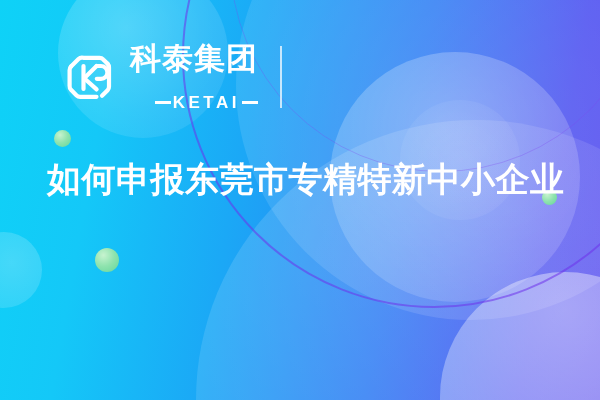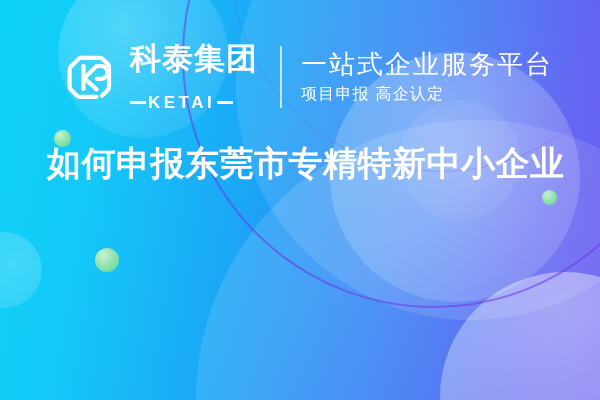--- a/index.html
+++ b/index.html
@@ -152,21 +152,21 @@
 
   .logo-mark {
     width: 62px;
     height: 62px;
     flex: 0 0 62px;
   }
 
   .logo-words {
     display: flex;
     flex-direction: column;
-    align-items: flex-start;
+    align-items: flex-end;
     justify-content: center;
   }
 
   .logo-cn {
     color: #ffffff;
     font-size: 31px;
     font-weight: bold;
     letter-spacing: 1px;
     line-height: 1.02;
     white-space: nowrap;
@@ -219,21 +219,21 @@
     letter-spacing: 1.2px;
     line-height: 1.3;
     margin-top: 5px;
     white-space: nowrap;
   }
 
   
   .title-block {
     position: absolute;
     left: 47px;
-    top: 139px;
+    top: 155px;
     width: 520px;
   }
   .title-line {
     color: #ffffff;
     font-size: 34px;
     font-weight: bold;
     letter-spacing: 0.5px;
     line-height: 1.46;
     white-space: nowrap;
   }
@@ -282,24 +282,20 @@
         <div class="logo-en-row">
           <span class="logo-dash"></span>
           <span class="logo-en">KETAI</span>
           <span class="logo-dash"></span>
         </div>
       </div>
     </div>
 
     <div class="divider"></div>
 
-    <div class="slogan">
-      <div class="slogan-main">一站式企业服务平台</div>
-      <div class="slogan-sub">项目申报 高企认定</div>
-    </div>
 
   </div>
 
   <div class="title-block">
     <div class="title-line">如何申报东莞市专精特新中小企业</div>
   </div>
 
 </div>
 
 </body></html>

